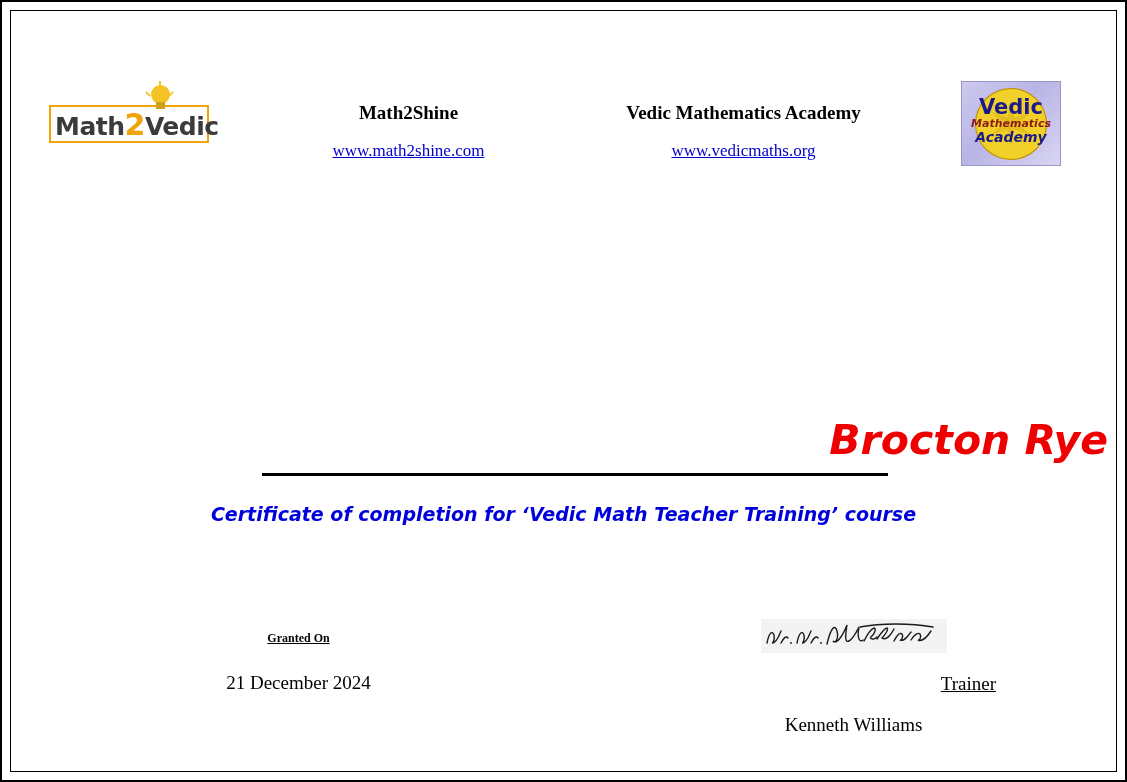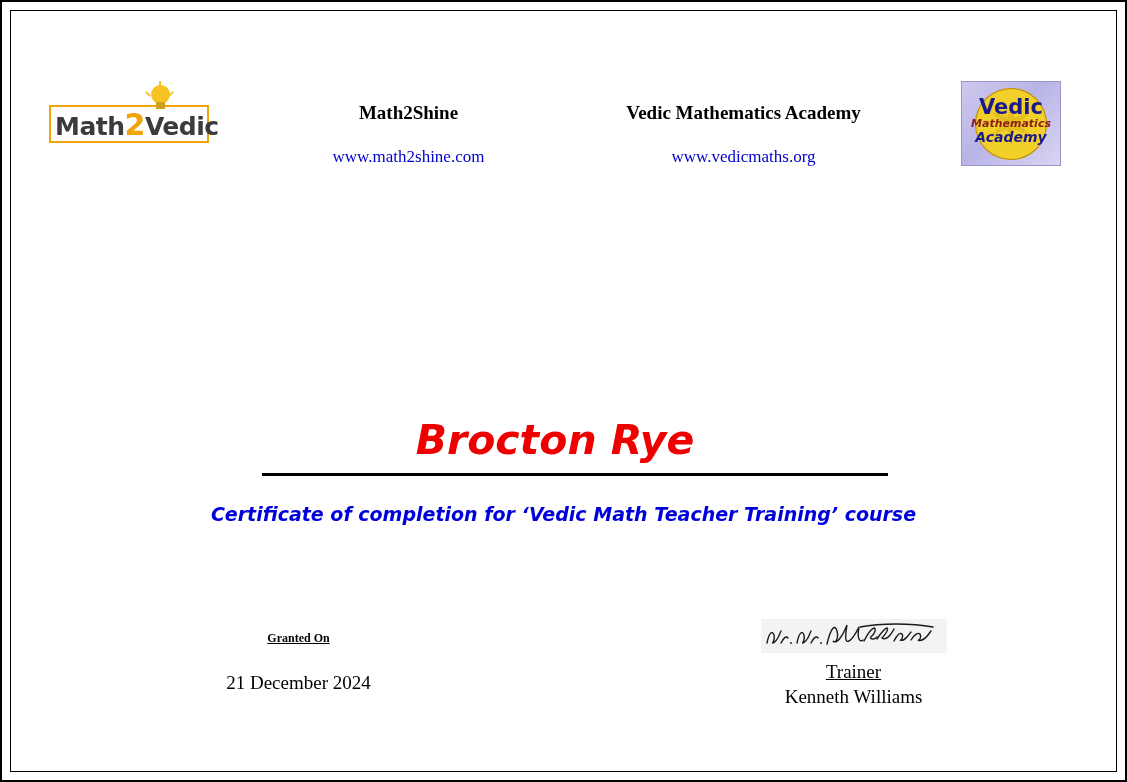--- a/index.html
+++ b/index.html
@@ -119,24 +119,25 @@
   }
   .org-title {
     font-family: "Liberation Serif", serif;
     font-size: 19px;
     font-weight: bold;
     color: #000000;
     line-height: 1.25;
   }
   .org-link {
     display: inline-block;
-    margin-top: 22px;
+    margin-top: 16px;
     font-family: "Liberation Serif", serif;
     font-size: 17px;
     color: #0000cc;
+    text-decoration: underline;
     cursor: pointer;
   }
 
   .logo-right {
     position: absolute;
     right: 55px;
     top: 20px;
     width: 98px;
     height: 83px;
     border: 1px solid #9a97c8;
@@ -206,22 +207,22 @@
     font-style: italic;
     color: #000000;
     letter-spacing: -0.5px;
   }
 
   
   .recipient {
     position: absolute;
     top: 405px;
     left: 0;
-    right: 17px;
-    text-align: center;
+    right: 8px;
+    text-align: right;
     font-family: "DejaVu Sans", sans-serif;
     font-size: 41px;
     font-weight: bold;
     font-style: italic;
     color: #ee0000;
   }
   .name-rule {
     position: absolute;
     top: 462px;
     left: 251px;
@@ -276,28 +277,29 @@
   .signature {
     width: 186px;
     height: 34px;
     margin: 0 auto;
     background: #f3f3f3;
     position: relative;
     overflow: hidden;
   }
   .sig-svg { display: block; }
   .trainer-label {
-    margin-top: 8px;
+    margin-top: 20px;
     font-family: "Liberation Serif", serif;
     font-size: 19px;
     color: #000000;
     text-decoration: underline;
+    text-align: right;
   }
   .trainer-name {
-    margin-top: 3px;
+    margin-top: 19px;
     font-family: "Liberation Serif", serif;
     font-size: 19px;
     color: #000000;
   }
 </style>
 </head>
 <body>
 
 <div class="certificate">
   <div class="cert-inner">

